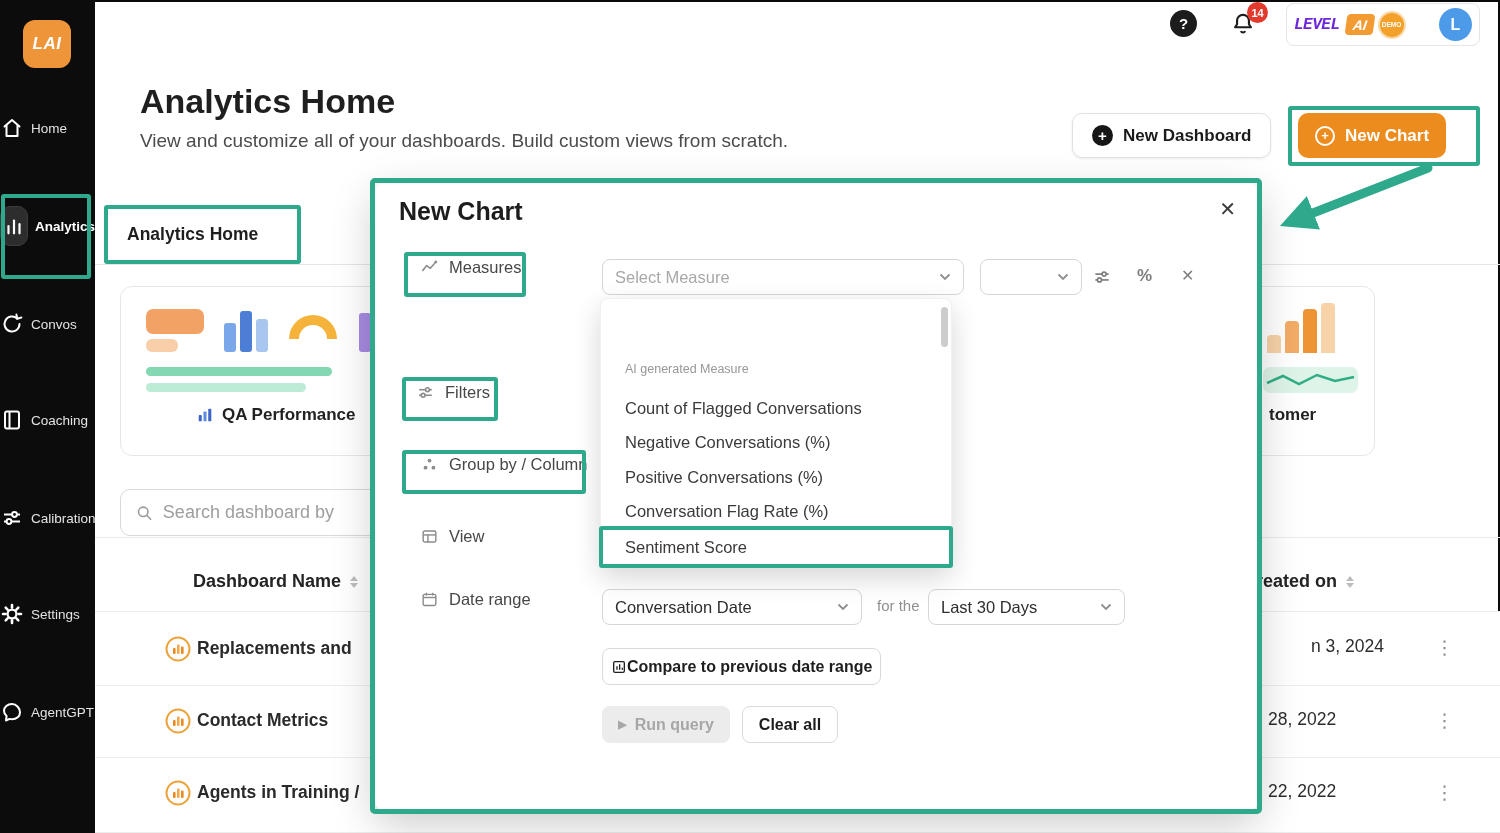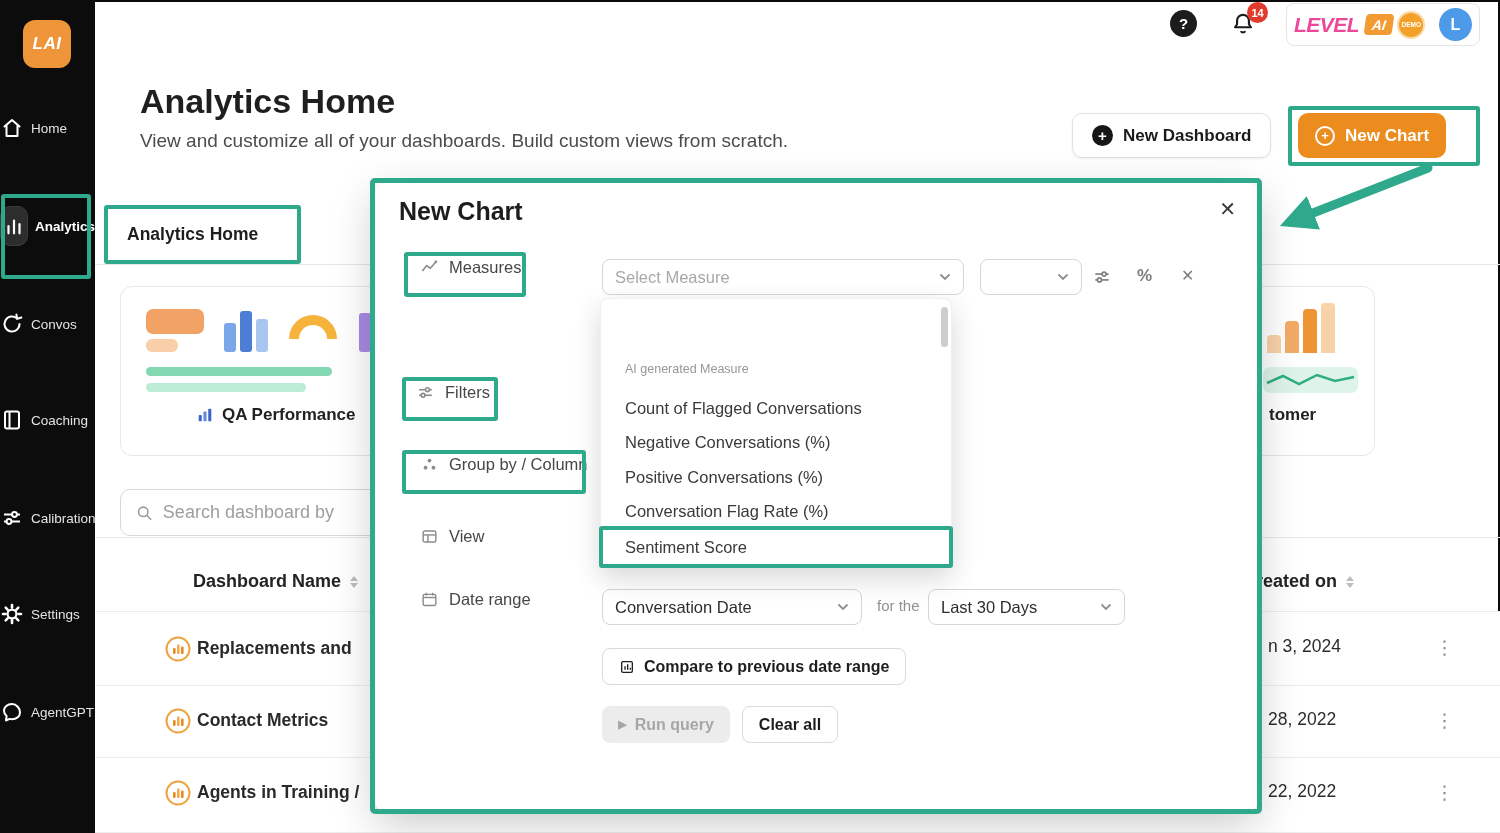--- a/index.html
+++ b/index.html
@@ -25,21 +25,21 @@
   
   .helpbtn { position:absolute; left:1170px; top:10px; width:27px; height:27px; border-radius:50%;
              background:#1c1c1c; color:#fff; font-size:15px; font-weight:bold;
              display:flex; align-items:center; justify-content:center; cursor:pointer; z-index:1;}
   .bell { position:absolute; left:1230px; top:11px; width:26px; height:26px; cursor:pointer; z-index:1;}
   .badge { position:absolute; left:1247px; top:2px; min-width:21px; height:21px; padding:0 4px; border-radius:11px;
            background:#E23B2E; color:#fff; font-size:11px; font-weight:bold;
            display:flex; align-items:center; justify-content:center; z-index:2;}
   .brandbox { position:absolute; left:1286px; top:3px; width:194px; height:43px; border:1px solid #e5e5e5;
               border-radius:8px; background:#fff; display:flex; align-items:center; gap:6px; padding:0 7px; z-index:1;}
-  .brand-level { font-size:21px; font-weight:900; font-style:italic; color:#ec4899; letter-spacing:-0.5px; }
+  .brand-level { font-size:16px; font-weight:900; font-style:italic; color:#6d28d9; letter-spacing:-0.5px;font-family:Liberation Mono, monospace; }
   .brand-ai { width:28px; height:21px; background:#F39B33; border-radius:4px; transform:skewX(-8deg);
               color:#fff; font-weight:900; font-style:italic; font-size:14px;
               display:flex; align-items:center; justify-content:center; }
   .demo { width:24px; height:24px; border-radius:50%; background:#F4A12C; color:#fff; font-size:6.5px;
           font-weight:bold; display:flex; align-items:center; justify-content:center;
           box-shadow:0 0 0 2px #fbd9a8; }
   .avatar { width:33px; height:33px; border-radius:50%; background:#4D9BE8; color:#fff; font-size:16px;
             font-weight:bold; display:flex; align-items:center; justify-content:center; margin-left:auto; cursor:pointer; }
 
   
@@ -93,22 +93,22 @@
          color:#2e2e2e; cursor:pointer; }
   .sel .ph { color:#a8a8a8; }
   .tool { position:absolute; color:#7d7d7d; cursor:pointer; }
   .panel { position:absolute; left:225px; top:115px; width:352px; height:270px; background:#fff;
            border:1px solid #f0f0f0; border-radius:8px; box-shadow:0 10px 28px rgba(0,0,0,.16); z-index:3; }
   .opt { position:absolute; left:0; width:100%; display:flex; align-items:center; padding-left:24px;
          font-size:16.5px; color:#3a3a3a; cursor:pointer; }
   .opt-section { position:absolute; left:0; width:100%; display:flex; align-items:center; padding-left:24px;
                  font-size:12.5px; color:#979797; }
   .scrollthumb { position:absolute; right:3px; top:8px; width:7px; height:40px; background:#cdcdcd; border-radius:4px; }
-  .btn-compare { position:absolute; left:227px; top:465px; height:37px; display:flex; align-items:center; gap:9px;
-                 padding:0 16px; border:1.5px solid #dadada; border-radius:8px; background:#fff;
+  .btn-compare { position:absolute; left:227px; top:465px; height:37px; display:flex; align-items:center; gap:0;
+                 padding:0 8px; border:1.5px solid #dadada; border-radius:8px; background:#fff;
                  font-size:16px; font-weight:bold; color:#1e1e1e; cursor:pointer; }
   .btn-run { position:absolute; left:227px; top:523px; width:128px; height:37px; border-radius:8px;
              background:#ECECEC; color:#A7A7A7; font-size:16px; font-weight:bold;
              display:flex; align-items:center; justify-content:center; gap:8px; }
   .btn-run .play { font-size:11px; }
   .btn-clear { position:absolute; left:367px; top:523px; width:96px; height:37px; border-radius:8px;
                border:1.5px solid #dadada; background:#fff; color:#1c1c1c; font-size:16px; font-weight:bold;
                display:flex; align-items:center; justify-content:center; cursor:pointer; }
 
   
@@ -305,21 +305,21 @@
   <div class="trow" style="top:612px; height:74px;">
     <span class="ricon" style="top:24px;">
       <svg viewBox="0 0 26 26" width="26" height="26">
           <circle cx="13" cy="13" r="11.5" fill="#fff" stroke="#EDA33C" stroke-width="2"></circle>
           <rect x="8" y="12" width="2.6" height="6" rx="1" fill="#E8891D"></rect>
           <rect x="12" y="8.5" width="2.6" height="9.5" rx="1" fill="#F2A94F"></rect>
           <rect x="16" y="10.5" width="2.6" height="7.5" rx="1" fill="#E8891D"></rect>
         </svg>
     </span>
     <span class="rname" style="top:26px;">Replacements and</span>
-    <span class="rdate" style="top:24px;">n 3, 2024</span>
+    <span class="rdate" style="top:24px;margin-left:43px;">n 3, 2024</span>
     <span class="rdots" style="top:24px;">⋮</span>
   </div>
 
   <div class="trow" style="top:686px; height:72px;">
     <span class="ricon" style="top:22px;">
       <svg viewBox="0 0 26 26" width="26" height="26">
           <circle cx="13" cy="13" r="11.5" fill="#fff" stroke="#EDA33C" stroke-width="2"></circle>
           <rect x="8" y="12" width="2.6" height="6" rx="1" fill="#E8891D"></rect>
           <rect x="12" y="8.5" width="2.6" height="9.5" rx="1" fill="#F2A94F"></rect>
           <rect x="16" y="10.5" width="2.6" height="7.5" rx="1" fill="#E8891D"></rect>

